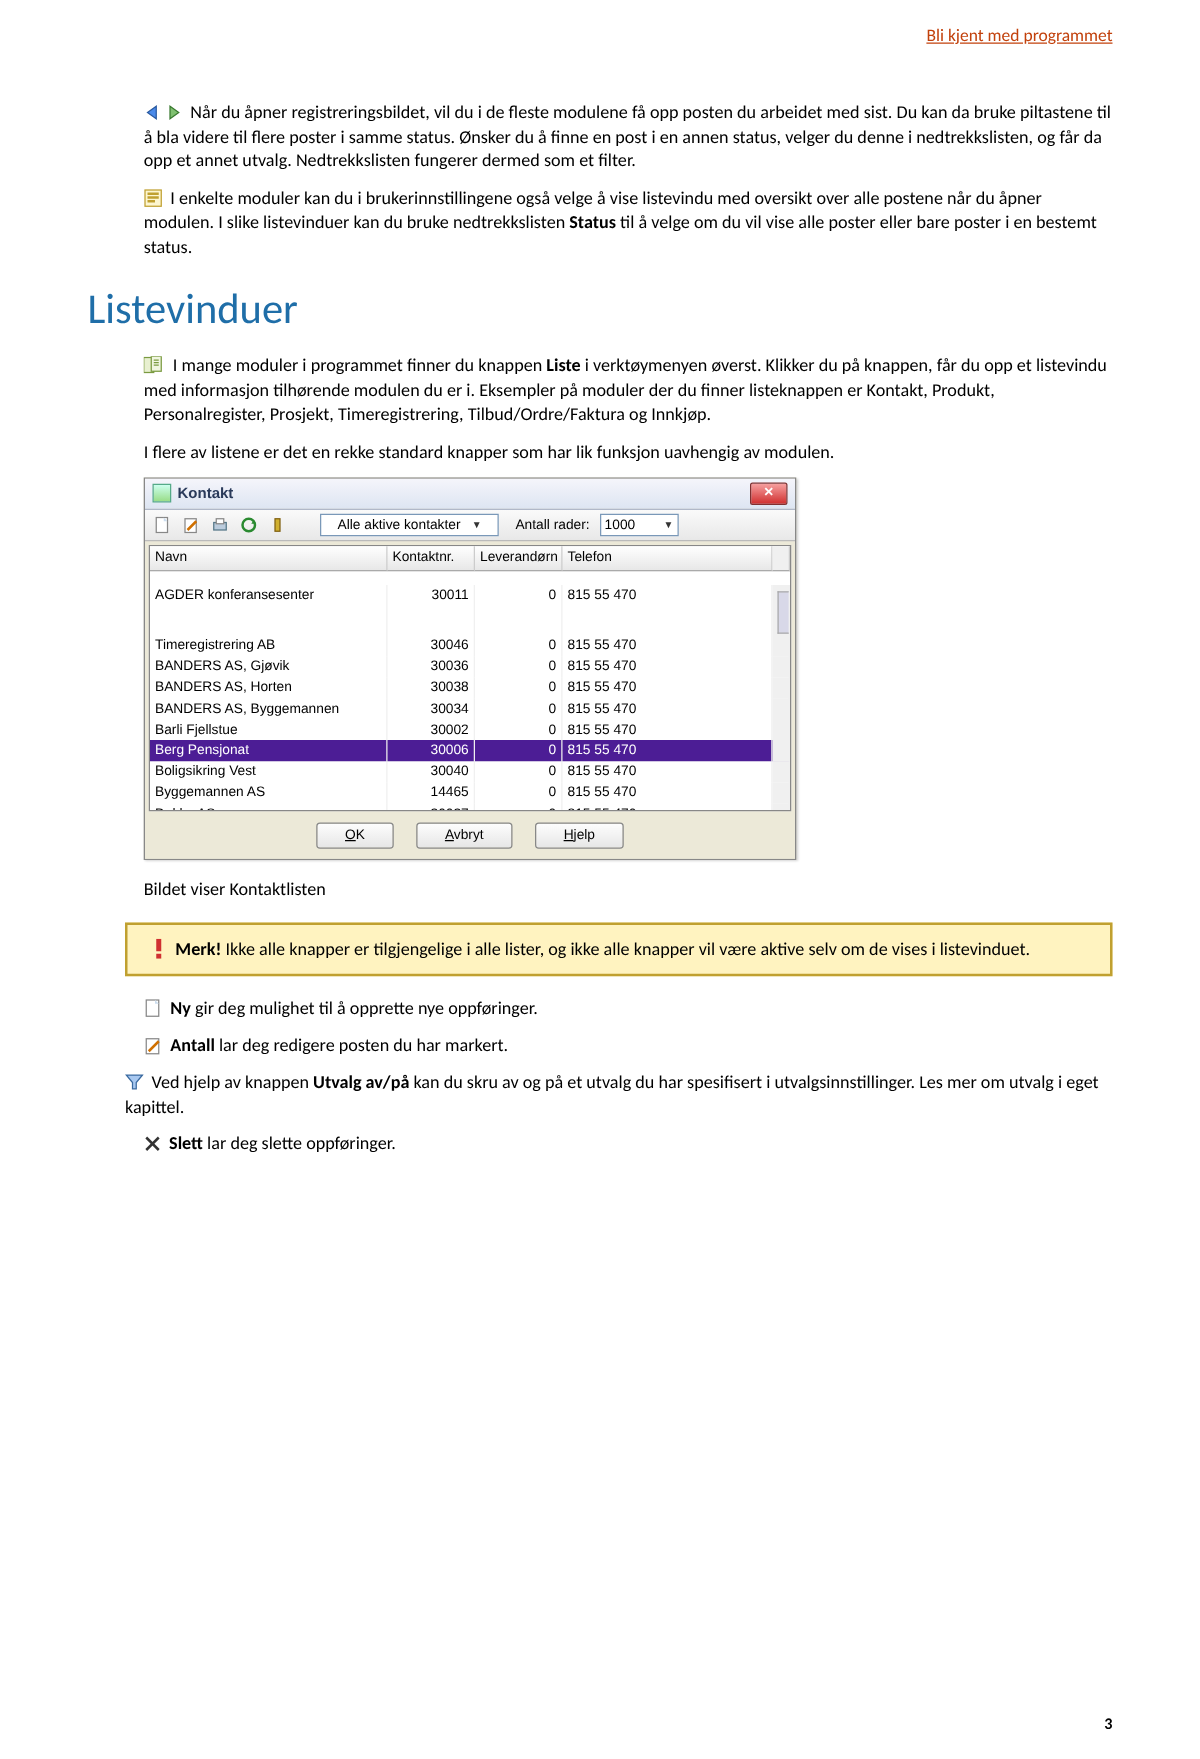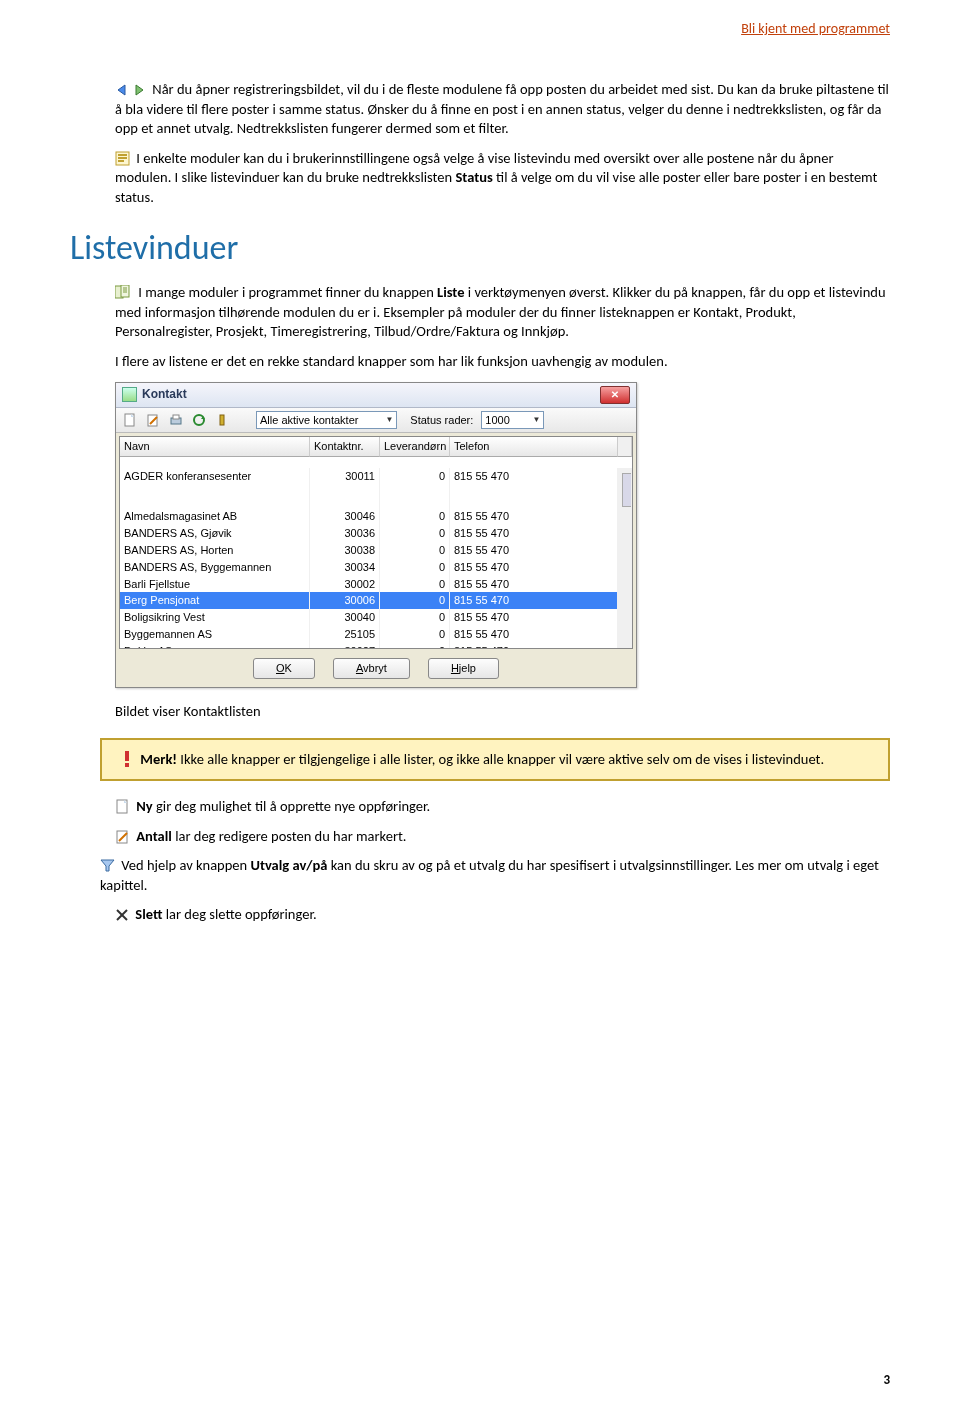--- a/index.html
+++ b/index.html
@@ -91,22 +91,22 @@
     background: linear-gradient(#fafafa,#e8e8e8);
     border-bottom: 1px solid #bbb;
     padding: 3px 5px;
     display:flex; align-items:center; gap:5px;
   }
   .tbtn {
     width:16px;height:16px;border:1px solid transparent;
     display:flex;align-items:center;justify-content:center;font-size:11px;
   }
   .status-select {
-    border:1px solid #7a98b8;background:#fff;padding:1px 3px;
-    display:flex;align-items:center;gap:27px;font-size:11px;margin-left:20px;
+    border:1px solid #7a98b8;background:#fff;padding:1px 13px;
+    display:flex;align-items:center;gap:9px;font-size:11px;margin-left:20px;
     min-width:110px;justify-content:center;
   }
   .rowcount-label{margin-left:8px;}
   .rowcount-select{
     border:1px solid #7a98b8;background:#fff;padding:1px 3px;
     display:flex;align-items:center;justify-content:space-between;
     min-width:55px;font-size:11px;margin-left:3px;
   }
   .tri{font-size:8px;color:#333;}
   .grid {
@@ -121,21 +121,21 @@
     border-right:1px solid #ccc;border-bottom:1px solid #aaa;
     padding:2px 4px;white-space:nowrap;overflow:hidden;
   }
   .grid-body{max-height:180px;overflow:hidden;margin-top:11px;}
   .grow{
     display:grid;grid-template-columns: 190px 70px 70px 1fr 14px;
     font-size:11px;
   }
   .grow div{padding:1px 4px;border-right:1px solid #f0f0f0;white-space:nowrap;overflow:hidden;}
   .grow div:nth-child(2),.grow div:nth-child(3){text-align:right;}
-  .grow.sel{background:#3b82f6;color:#fff;}
+  .grow.sel{background:#4c1d95;color:#fff;}
   .grid-footer{
     text-align:right;padding:2px 18px 2px 4px;border-top:1px solid #ccc;
     font-size:11px;background:#f4f4f4;
   }
   .btnrow{
     display:flex;justify-content:center;gap:18px;
     padding:6px 0 8px 0;background:#ece9d8;
   }
   .winbtn{
     background:linear-gradient(#fdfdfd,#e6e6e6);
@@ -232,21 +232,21 @@
         </span>
       <span class="tbtn">
           <svg width="14" height="14">
             <rect x="5" y="2" width="4" height="10" fill="#d0b030" stroke="#806010"></rect>
           </svg>
         </span>
       <div class="status-select">
         <span>Alle aktive kontakter</span>
           <span class="tri">▼</span>
       </div>
-      <span class="rowcount-label">Status rader:</span>
+      <span class="rowcount-label">Antall rader:</span>
       <div class="rowcount-select">
         <span>1000</span>
           <span class="tri">▼</span>
       </div>
     </div>
     <div class="grid">
       <div class="grid-head">
         <div>Navn</div>
         <div>Kontaktnr.</div>
         <div>Leverandørn</div>
@@ -257,21 +257,21 @@
           <div class="grow">
             <div>AGDER konferansesenter</div>
             <div>30011</div>
             <div>0</div>
             <div>815 55 470</div>
             <div class="scrollcol">
               <div class="scrollthumb"></div>
             </div>
           </div>
           <div class="grow">
-            <div>Almedalsmagasinet AB</div>
+            <div>Timeregistrering AB</div>
             <div>30046</div>
             <div>0</div>
             <div>815 55 470</div>
             <div class="scrollcol"></div>
           </div>
           <div class="grow">
             <div>BANDERS AS, Gjøvik</div>
             <div>30036</div>
             <div>0</div>
             <div>815 55 470</div>
@@ -307,21 +307,21 @@
           </div>
           <div class="grow">
             <div>Boligsikring Vest</div>
             <div>30040</div>
             <div>0</div>
             <div>815 55 470</div>
             <div class="scrollcol"></div>
           </div>
           <div class="grow">
             <div>Byggemannen AS</div>
-            <div>25105</div>
+            <div>14465</div>
             <div>0</div>
             <div>815 55 470</div>
             <div class="scrollcol"></div>
           </div>
           <div class="grow">
             <div>Dekko AS</div>
             <div>30027</div>
             <div>0</div>
             <div>815 55 470</div>
             <div class="scrollcol"></div>

